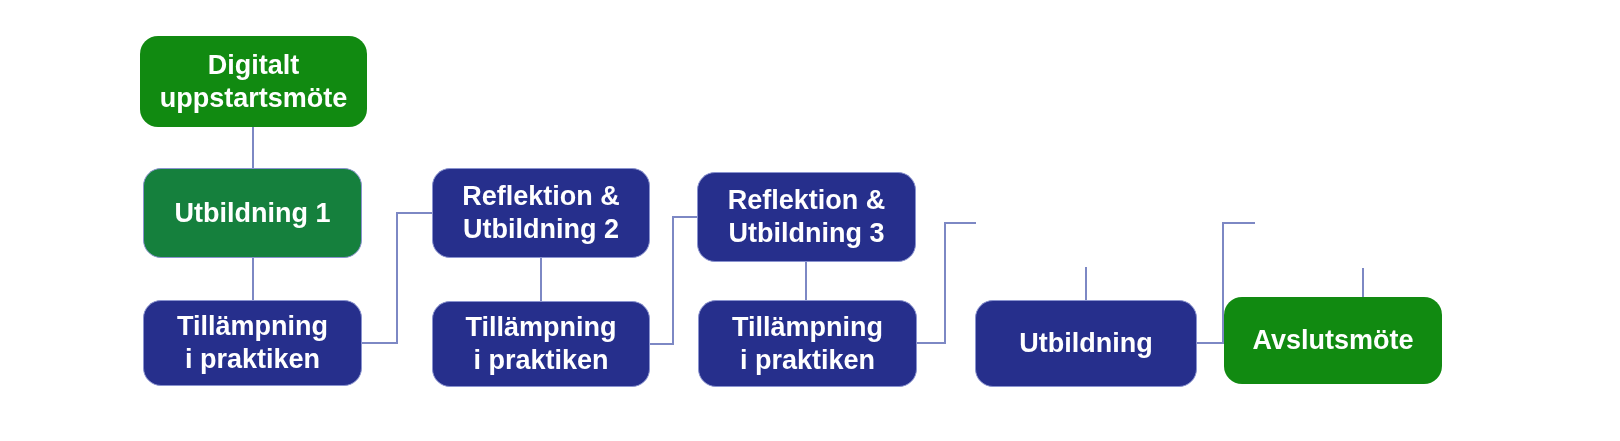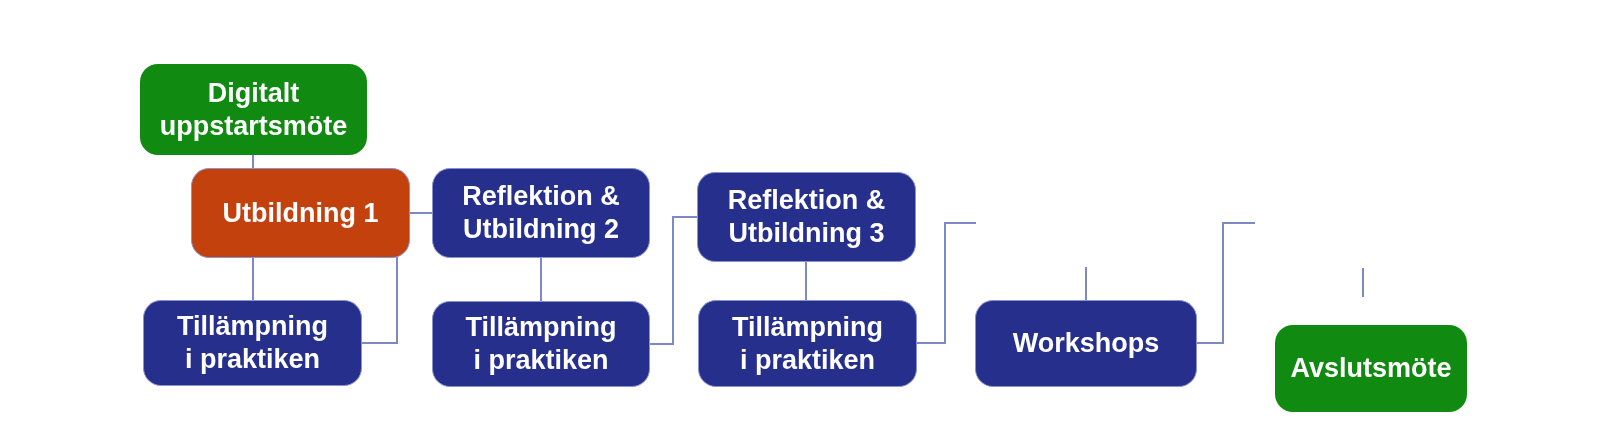--- a/index.html
+++ b/index.html
@@ -27,38 +27,37 @@
     font-weight: bold;
     line-height: 1.22;
     white-space: pre-line;
     box-sizing: border-box;
   }
   .node.blue {
     border: 1.5px solid #8a93cf;
   }
   .node.green {
     border: none;
-    margin-top: 28px;
   }
   .edge {
     position: absolute;
   }
 
   
   #n0  { left: 140px;  top: 36px;  width: 227px; height: 91px; }
   #n1  { left: 143px;  top: 168px; width: 219px; height: 90px; }
   #n2  { left: 143px;  top: 300px; width: 219px; height: 86px; }
   #n3  { left: 432px;  top: 168px; width: 218px; height: 90px; }
   #n4  { left: 432px;  top: 301px; width: 218px; height: 86px; }
   #n5  { left: 697px;  top: 172px; width: 219px; height: 90px; }
   #n6  { left: 698px;  top: 300px; width: 219px; height: 87px; }
   #n7  { left: 976px;  top: 180px; width: 221px; height: 87px; }
   #n8  { left: 975px;  top: 300px; width: 222px; height: 87px; }
   #n9  { left: 1255px; top: 178px; width: 217px; height: 90px; }
-  #n10 { left: 1275px; top: 297px; width: 192px; height: 87px; }
+  #n10 { left: 1224px; top: 297px; width: 218px; height: 87px; }
 
   
   #e0  { left: 252px;  top: 127px; width: 2px;  height: 41px; }
   #e1  { left: 252px;  top: 258px; width: 2px;  height: 43px; }
   #e2a { left: 362px;  top: 342px; width: 36px; height: 2px; }
   #e2b { left: 396px;  top: 212px; width: 2px;  height: 132px; }
   #e2c { left: 396px;  top: 212px; width: 36px; height: 2px; }
   #e3  { left: 540px;  top: 258px; width: 2px;  height: 44px; }
   #e4a { left: 650px;  top: 343px; width: 24px; height: 2px; }
   #e4b { left: 672px;  top: 216px; width: 2px;  height: 129px; }
@@ -94,21 +93,21 @@
   <div class="edge" id="e7" style="background-color: rgb(125, 136, 196);"></div>
   <div class="edge" id="e8a" style="background-color: rgb(125, 136, 196);"></div>
   <div class="edge" id="e8b" style="background-color: rgb(125, 136, 196);"></div>
   <div class="edge" id="e8c" style="background-color: rgb(125, 136, 196);"></div>
   <div class="edge" id="e9" style="background-color: rgb(125, 136, 196);"></div>
 
   <div class="node green" id="n0" style="background-color: rgb(17, 138, 17);">
     <span>Digitalt
 uppstartsmöte</span>
   </div>
-  <div class="node blue" id="n1" style="background-color: #c2410c; margin-left: 48px;">
+  <div class="node blue" id="n1" style="background-color: #15803d;">
     <span>Utbildning 1</span>
   </div>
   <div class="node blue" id="n2" style="background-color: rgb(38, 47, 140);">
     <span>Tillämpning
 i praktiken</span>
   </div>
   <div class="node blue" id="n3" style="background-color: rgb(38, 47, 140);">
     <span>Reflektion &amp;
 Utbildning 2</span>
   </div>
@@ -118,19 +117,19 @@
   </div>
   <div class="node blue" id="n5" style="background-color: rgb(38, 47, 140);">
     <span>Reflektion &amp;
 Utbildning 3</span>
   </div>
   <div class="node blue" id="n6" style="background-color: rgb(38, 47, 140);">
     <span>Tillämpning
 i praktiken</span>
   </div>
   <div class="node blue" id="n8" style="background-color: rgb(38, 47, 140);">
-    <span>Workshops</span>
+    <span>Utbildning</span>
   </div>
   <div class="node green" id="n10" style="background-color: rgb(17, 138, 17);">
     <span>Avslutsmöte</span>
   </div>
 
 </div>
 
 </body></html>

